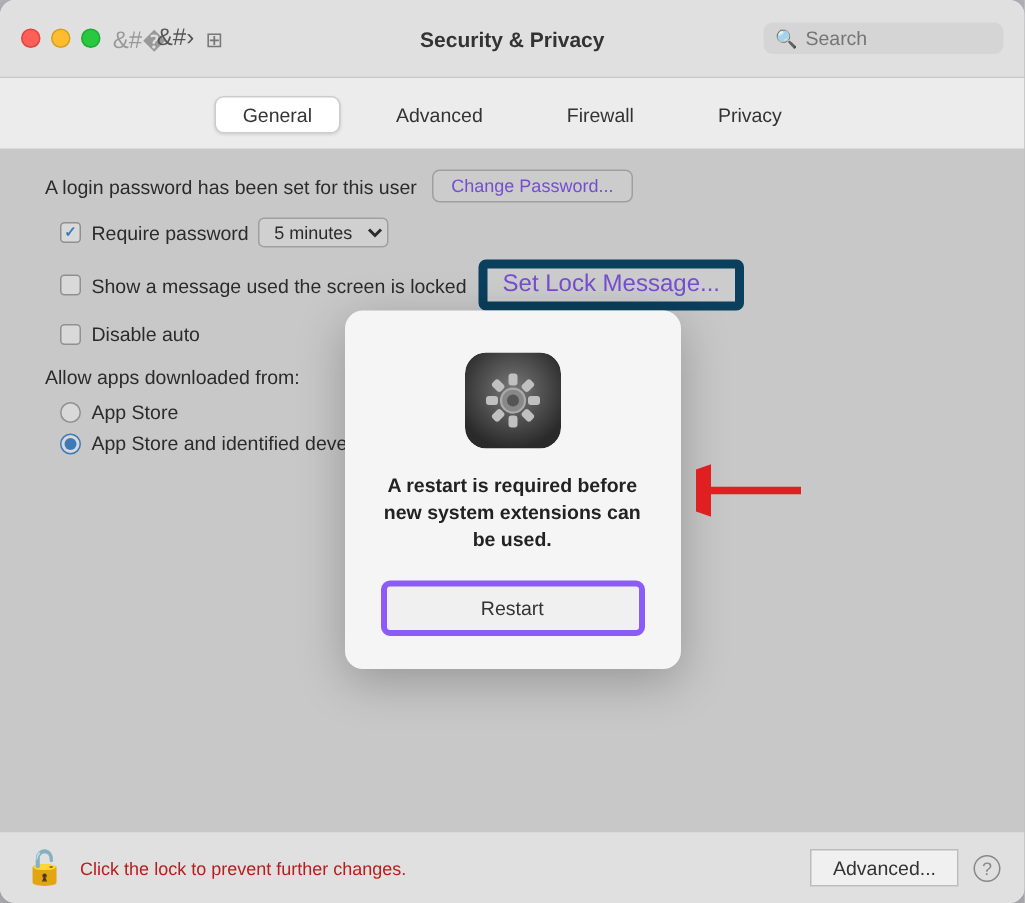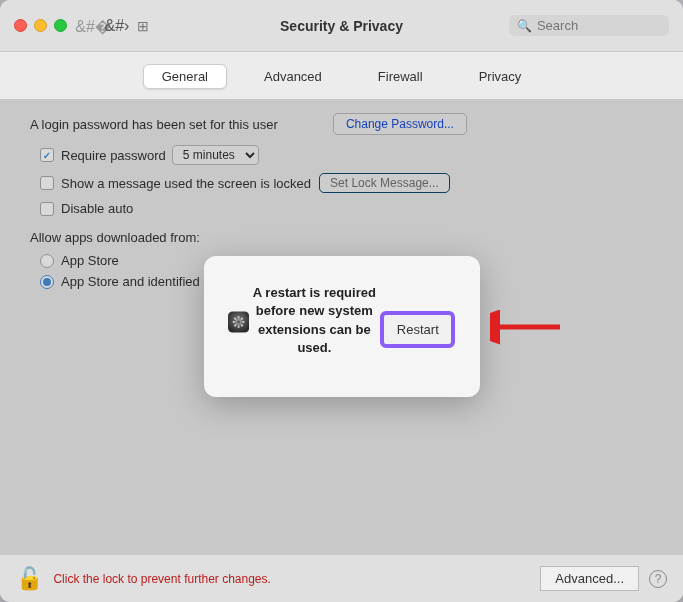--- a/index.html
+++ b/index.html
@@ -154,22 +154,21 @@
       margin-right: 10px;
     }
 
     .change-password-btn {
       padding: 3px 12px;
       font-size: 12px;
       background: #f0f0f0;
       border: 1px solid #bbb;
       border-radius: 5px;
       cursor: pointer;
-      color: #1d4ed8;
-      margin-left: 45px;
+      color: #8b5cf6;
     }
 
     .checkbox-row {
       display: flex;
       align-items: center;
       margin-bottom: 8px;
       font-size: 13px;
       color: #333;
       margin-left: 10px;
     }
@@ -199,24 +198,24 @@
       padding: 1px 6px;
       font-size: 12px;
       background: #f5f5f5;
       border: 1px solid #bbb;
       border-radius: 4px;
       color: #333;
     }
 
     .set-lock-btn {
       padding: 2px 10px;
-      font-size: 12px;
-      color: #737373;
+      font-size: 16px;
+      color: #8b5cf6;
       background: #f0f0f0;
-      border: 1px solid #0c4a6e;
+      border: 6px solid #0c4a6e;
       border-radius: 5px;
       margin-left: 8px;
     }
 
     .allow-section {
       margin-top: 14px;
       font-size: 13px;
       color: #333;
     }
 
@@ -311,24 +310,24 @@
       background: rgba(0,0,0,0.15);
       display: flex;
       align-items: center;
       justify-content: center;
       z-index: 10;
     }
 
     .modal {
       background: #f5f5f5;
       border-radius: 12px;
-      width: 276px;
+      width: 224px;
       padding: 28px 24px 22px;
       display: flex;
-      flex-direction: row;
+      flex-direction: column;
       align-items: center;
       box-shadow: 0 8px 32px rgba(0,0,0,0.25);
     }
 
     .modal-icon {
       width: 64px;
       height: 64px;
       margin-bottom: 16px;
     }
 

